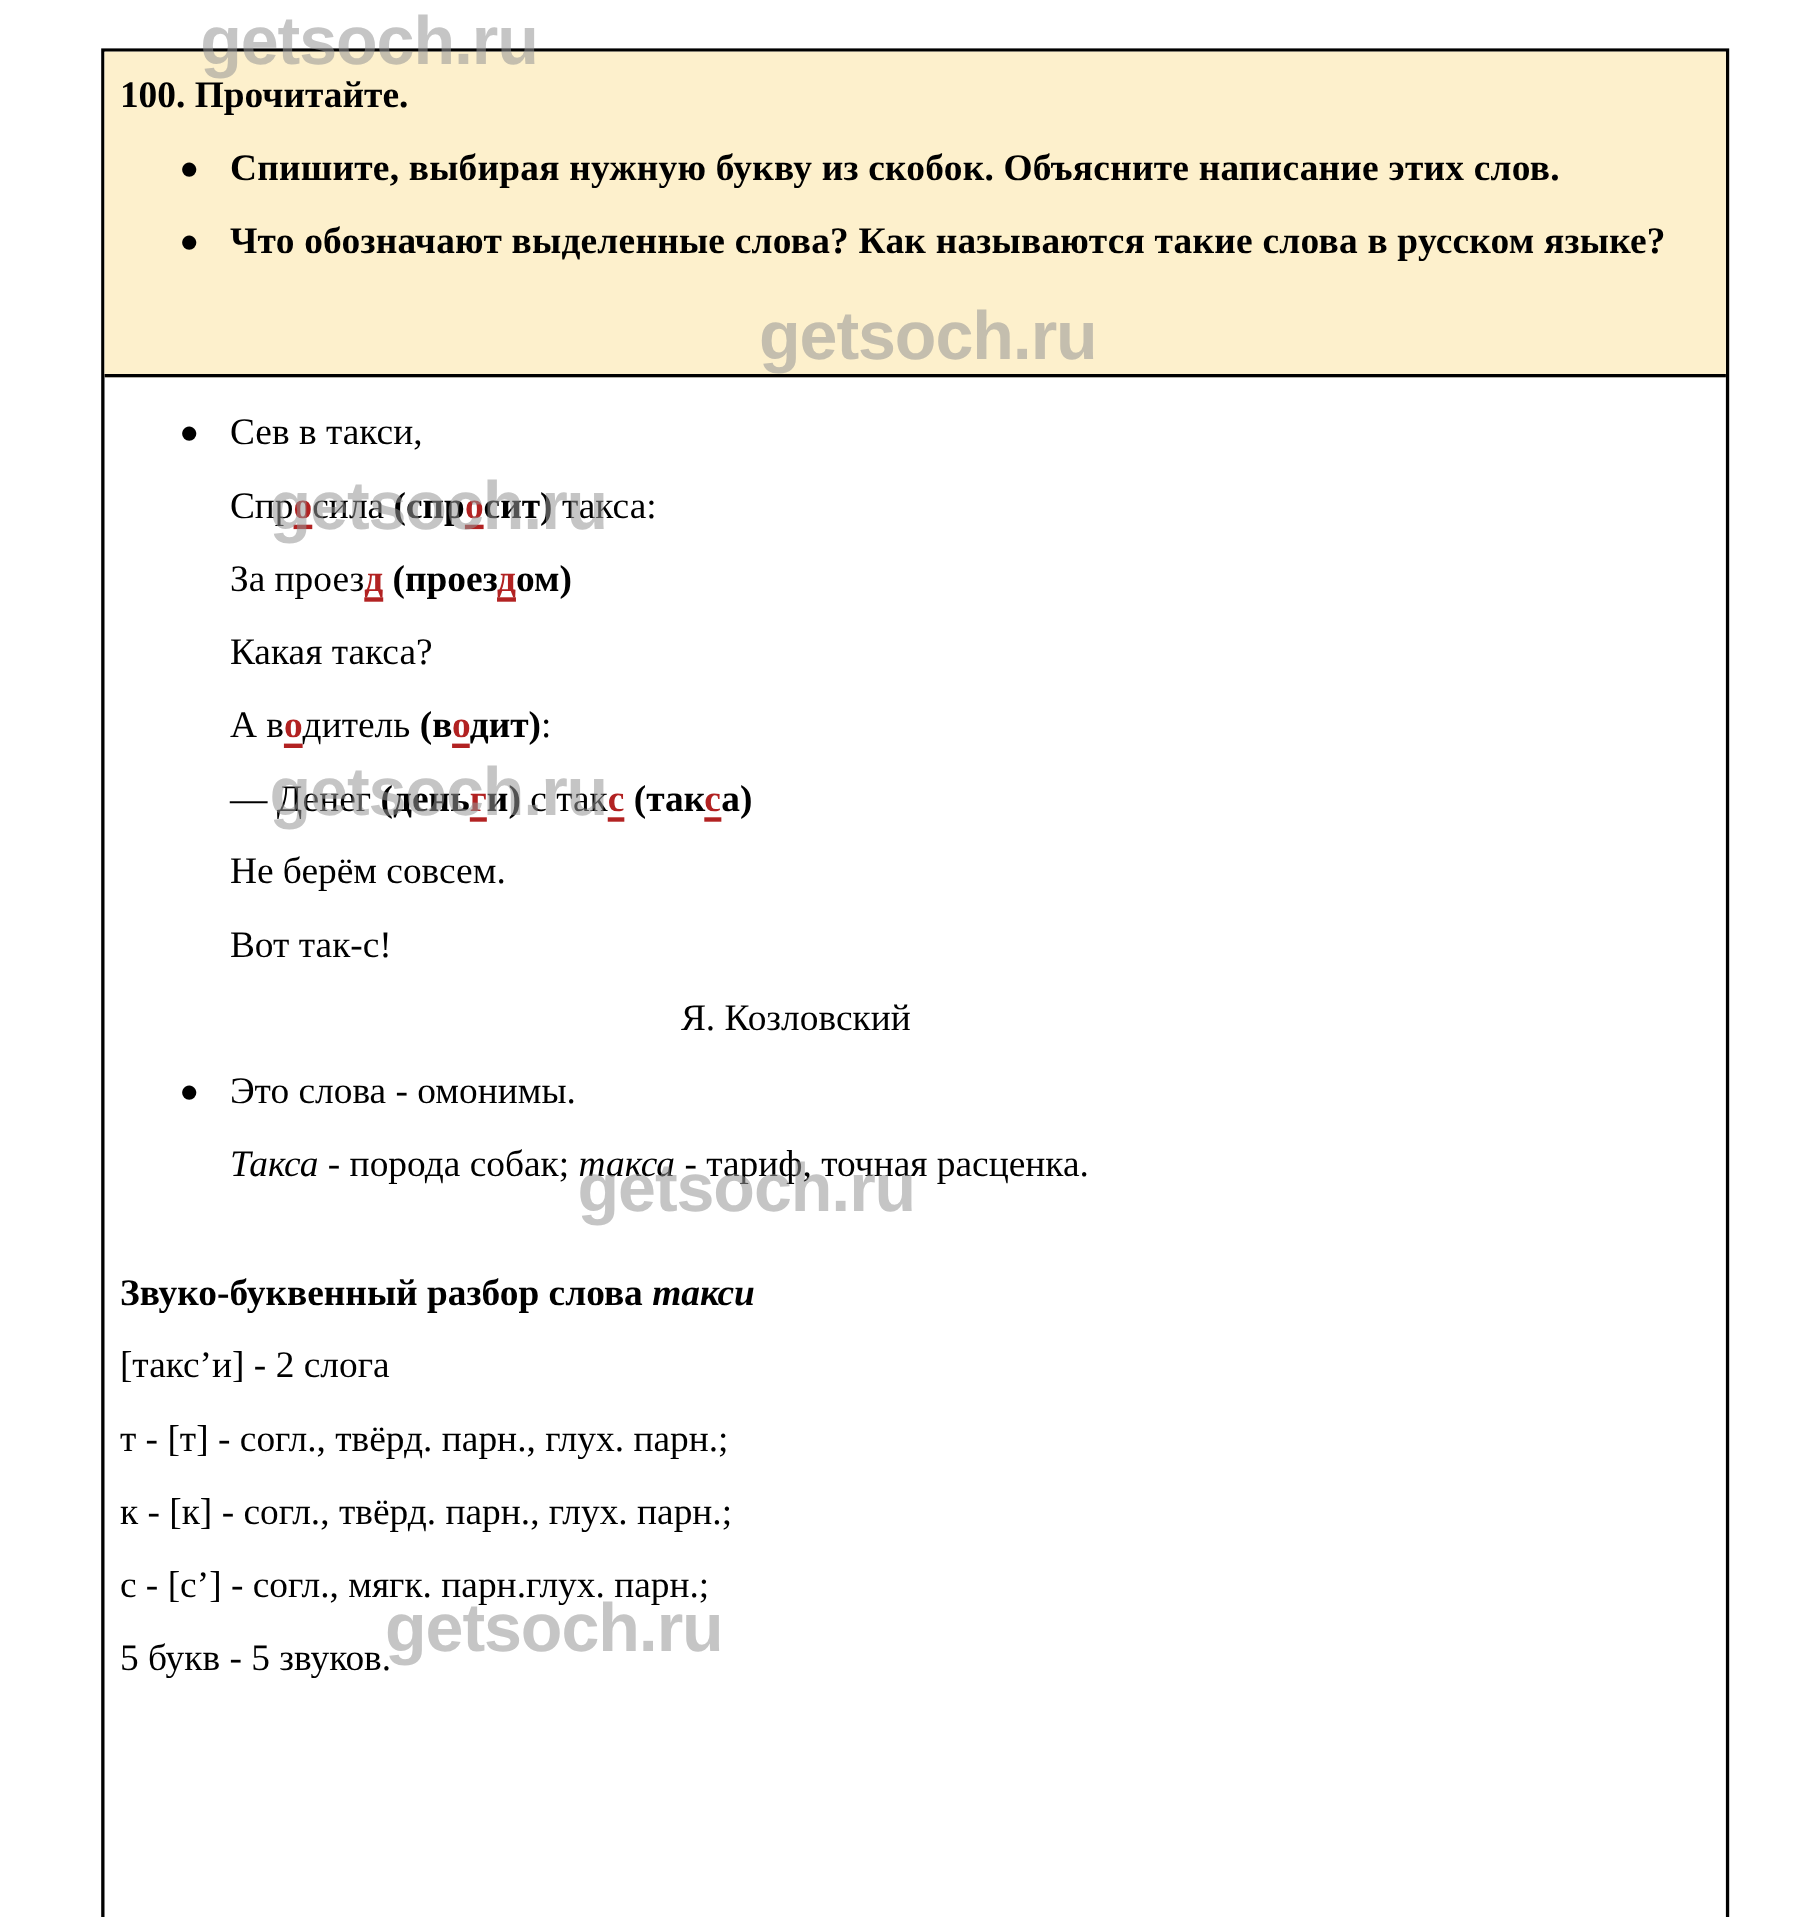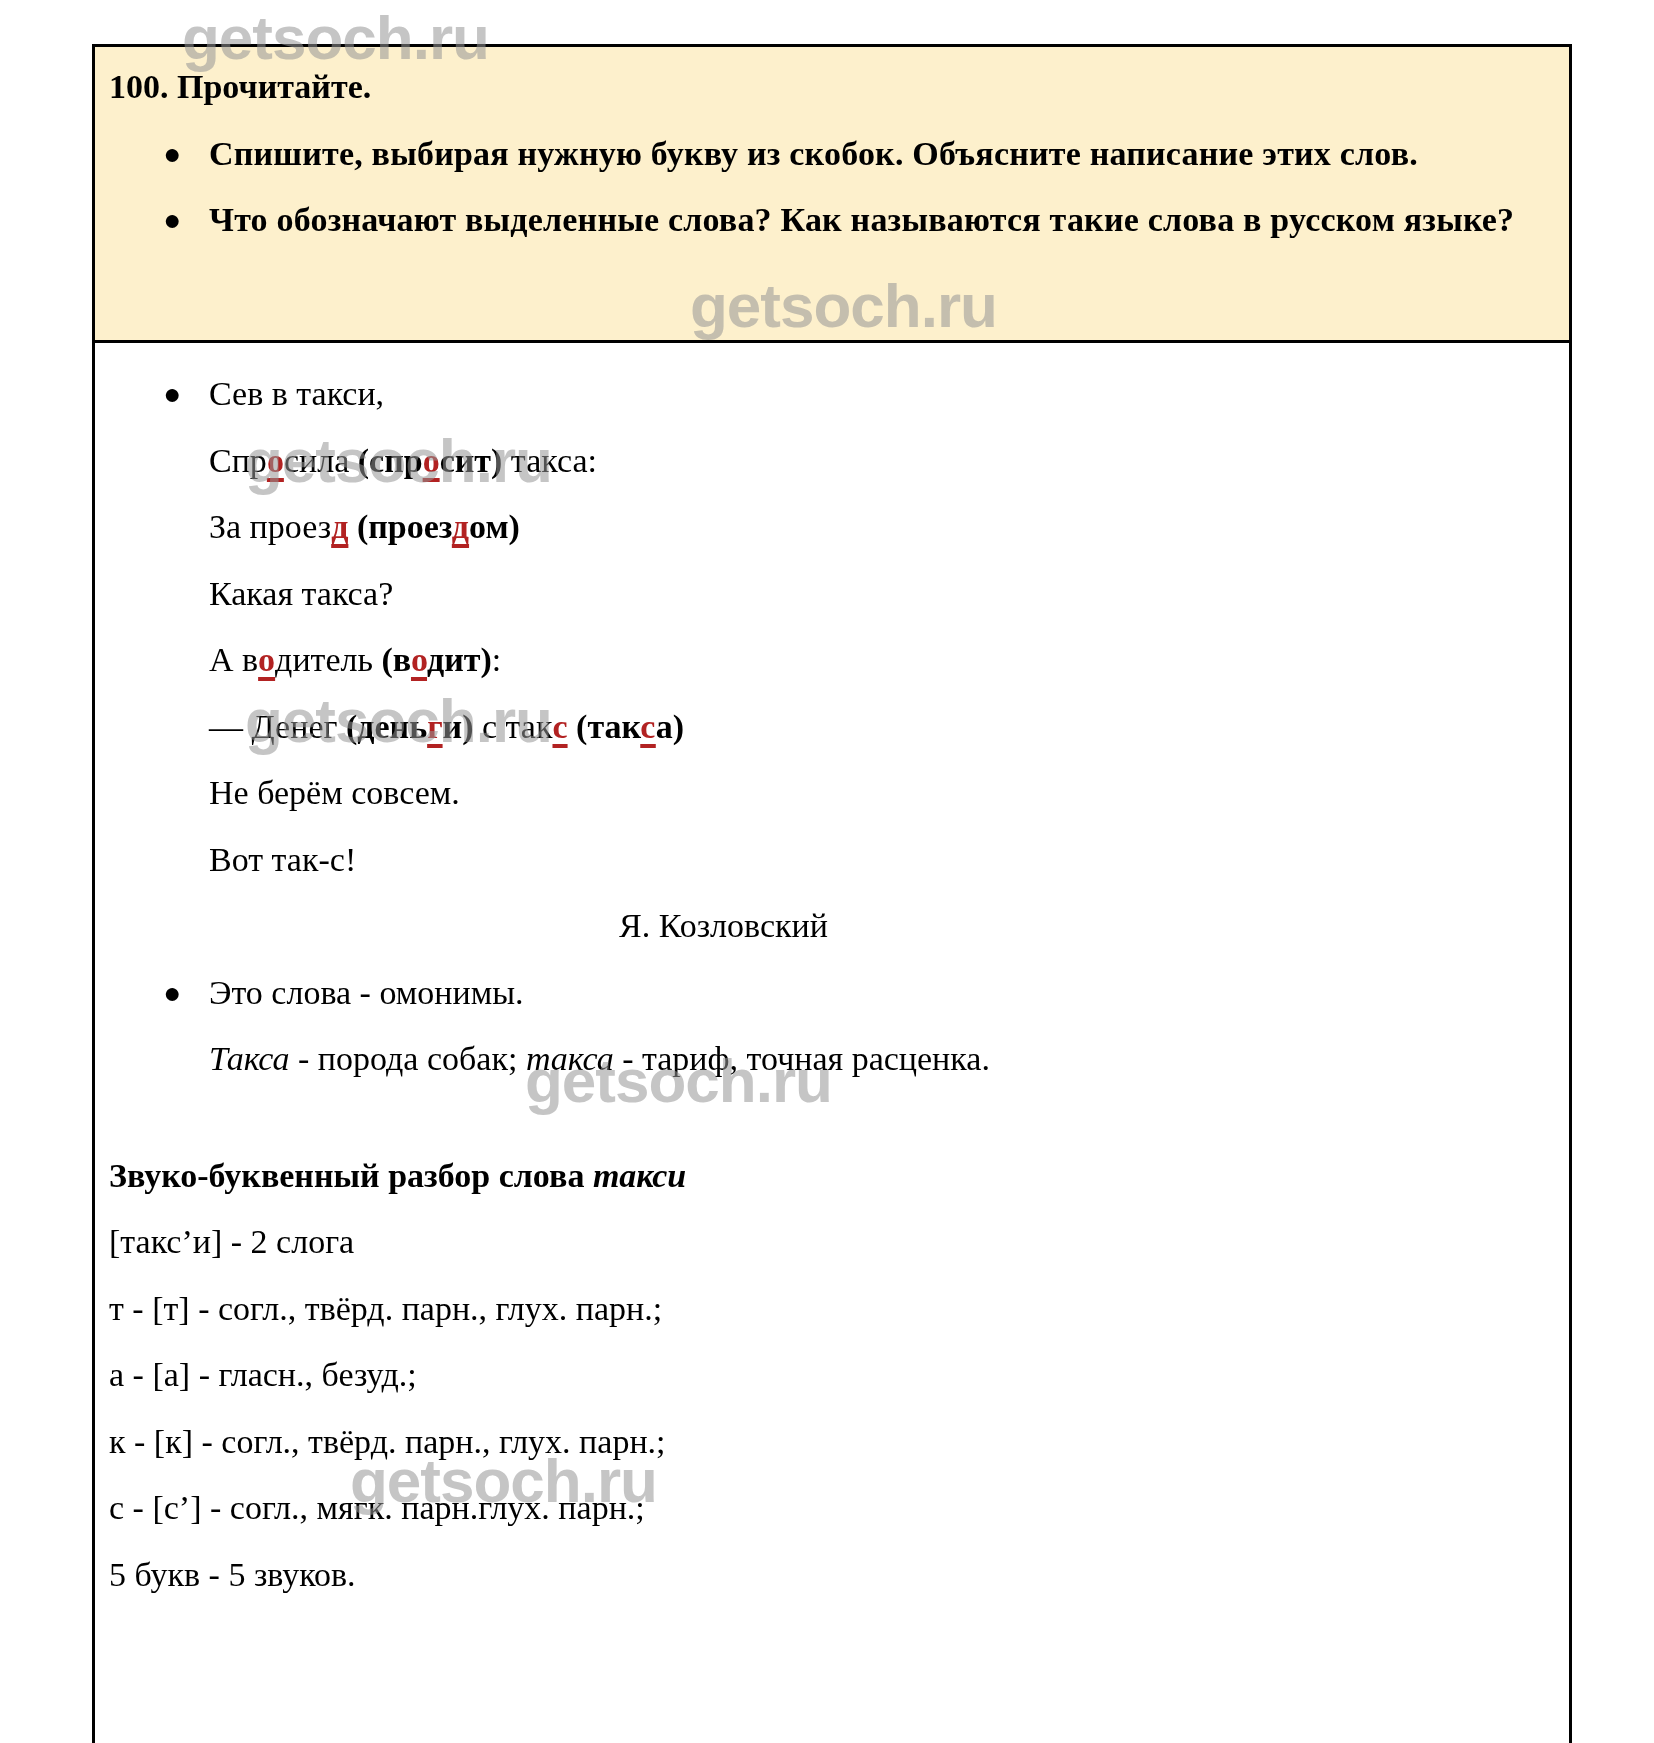--- a/index.html
+++ b/index.html
@@ -69,21 +69,20 @@
       <span class="i">Такса</span><span> - порода собак; </span><span class="i">такса</span><span> - тариф, точная расценка.</span>
     </div>
 
     <div class="analysis">
       <div class="heading">
         <span>Звуко-буквенный разбор слова </span><span class="i">такси</span>
       </div>
       <div id="analysis-lines">
           <div>[такс’и] - 2 слога</div>
           <div>т - [т] - согл., твёрд. парн., глух. парн.;</div>
-          <div>а - [а] - гласн., безуд.;</div>
           <div>к - [к] - согл., твёрд. парн., глух. парн.;</div>
           <div>с - [с’] - согл., мягк. парн.глух. парн.;</div>
           <div>5 букв - 5 звуков.</div>
         </div>
     </div>
   </div>
 </div>
 
 <div class="watermark" style="left:182px; top:2px;">getsoch.ru</div>
 <div class="watermark" style="left:690px; top:270px;">getsoch.ru</div>

